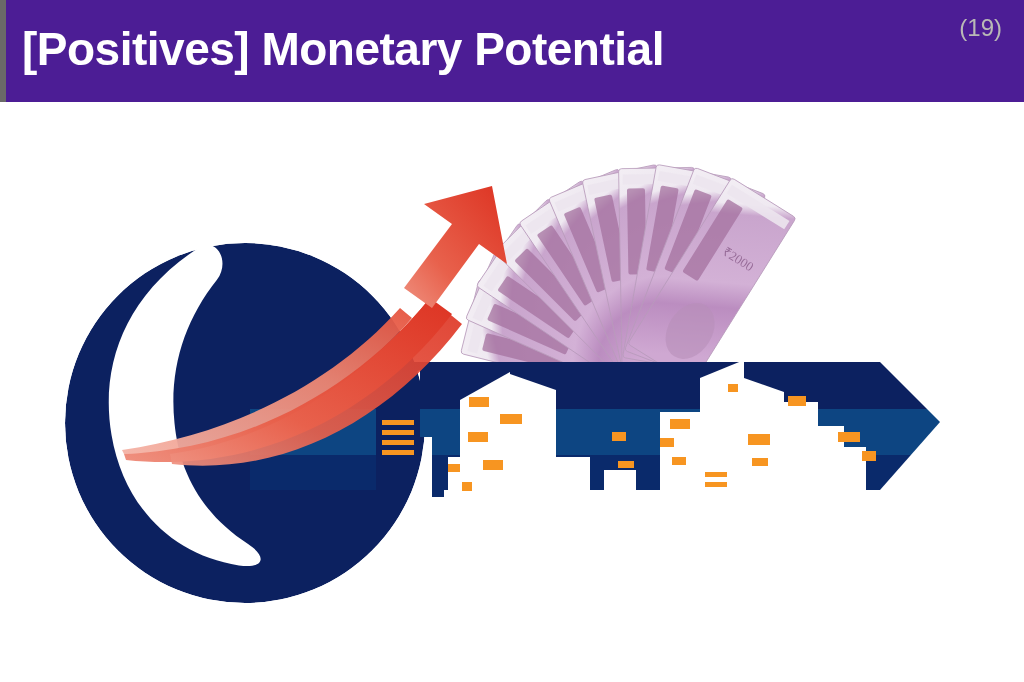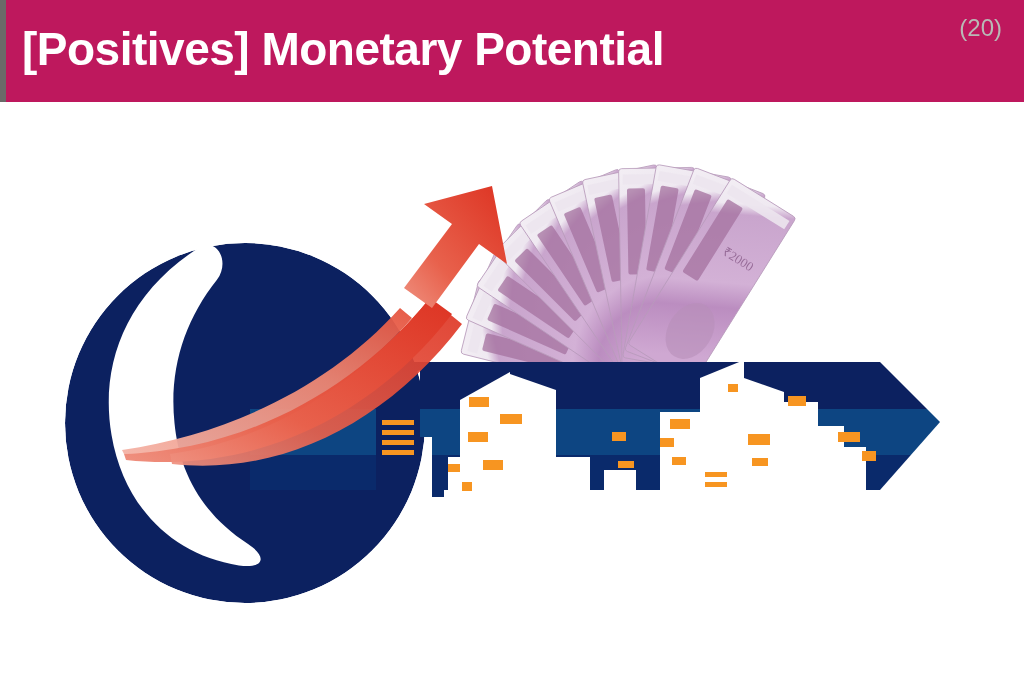--- a/index.html
+++ b/index.html
@@ -19,21 +19,21 @@
     overflow: hidden;
   }
 
   
   .header-bar {
     position: absolute;
     left: 0;
     top: 0;
     width: 1024px;
     height: 102px;
-    background: #be185d;
+    background: #4c1d95;
   }
   .header-edge {
     position: absolute;
     left: 0;
     top: 0;
     width: 6px;
     height: 102px;
     background: #6a6a68;
   }
   .slide-title {
@@ -76,21 +76,21 @@
   }
 </style>
 </head>
 <body>
 
 <div class="slide">
 
   <div class="header-bar">
     <div class="header-edge"></div>
     <div class="slide-title">[Positives] Monetary Potential</div>
-    <div class="slide-number">(20)</div>
+    <div class="slide-number">(19)</div>
   </div>
 
   <div class="graphic-stage">
     <svg class="graphic-svg" viewBox="0 0 1024 580" xmlns="http://www.w3.org/2000/svg">
       <defs>
 
         <mask id="headMask">
           <rect x="0" y="0" width="1024" height="580" fill="#000"></rect>
           <circle cx="245" cy="321" r="180" fill="#fff"></circle>
 

